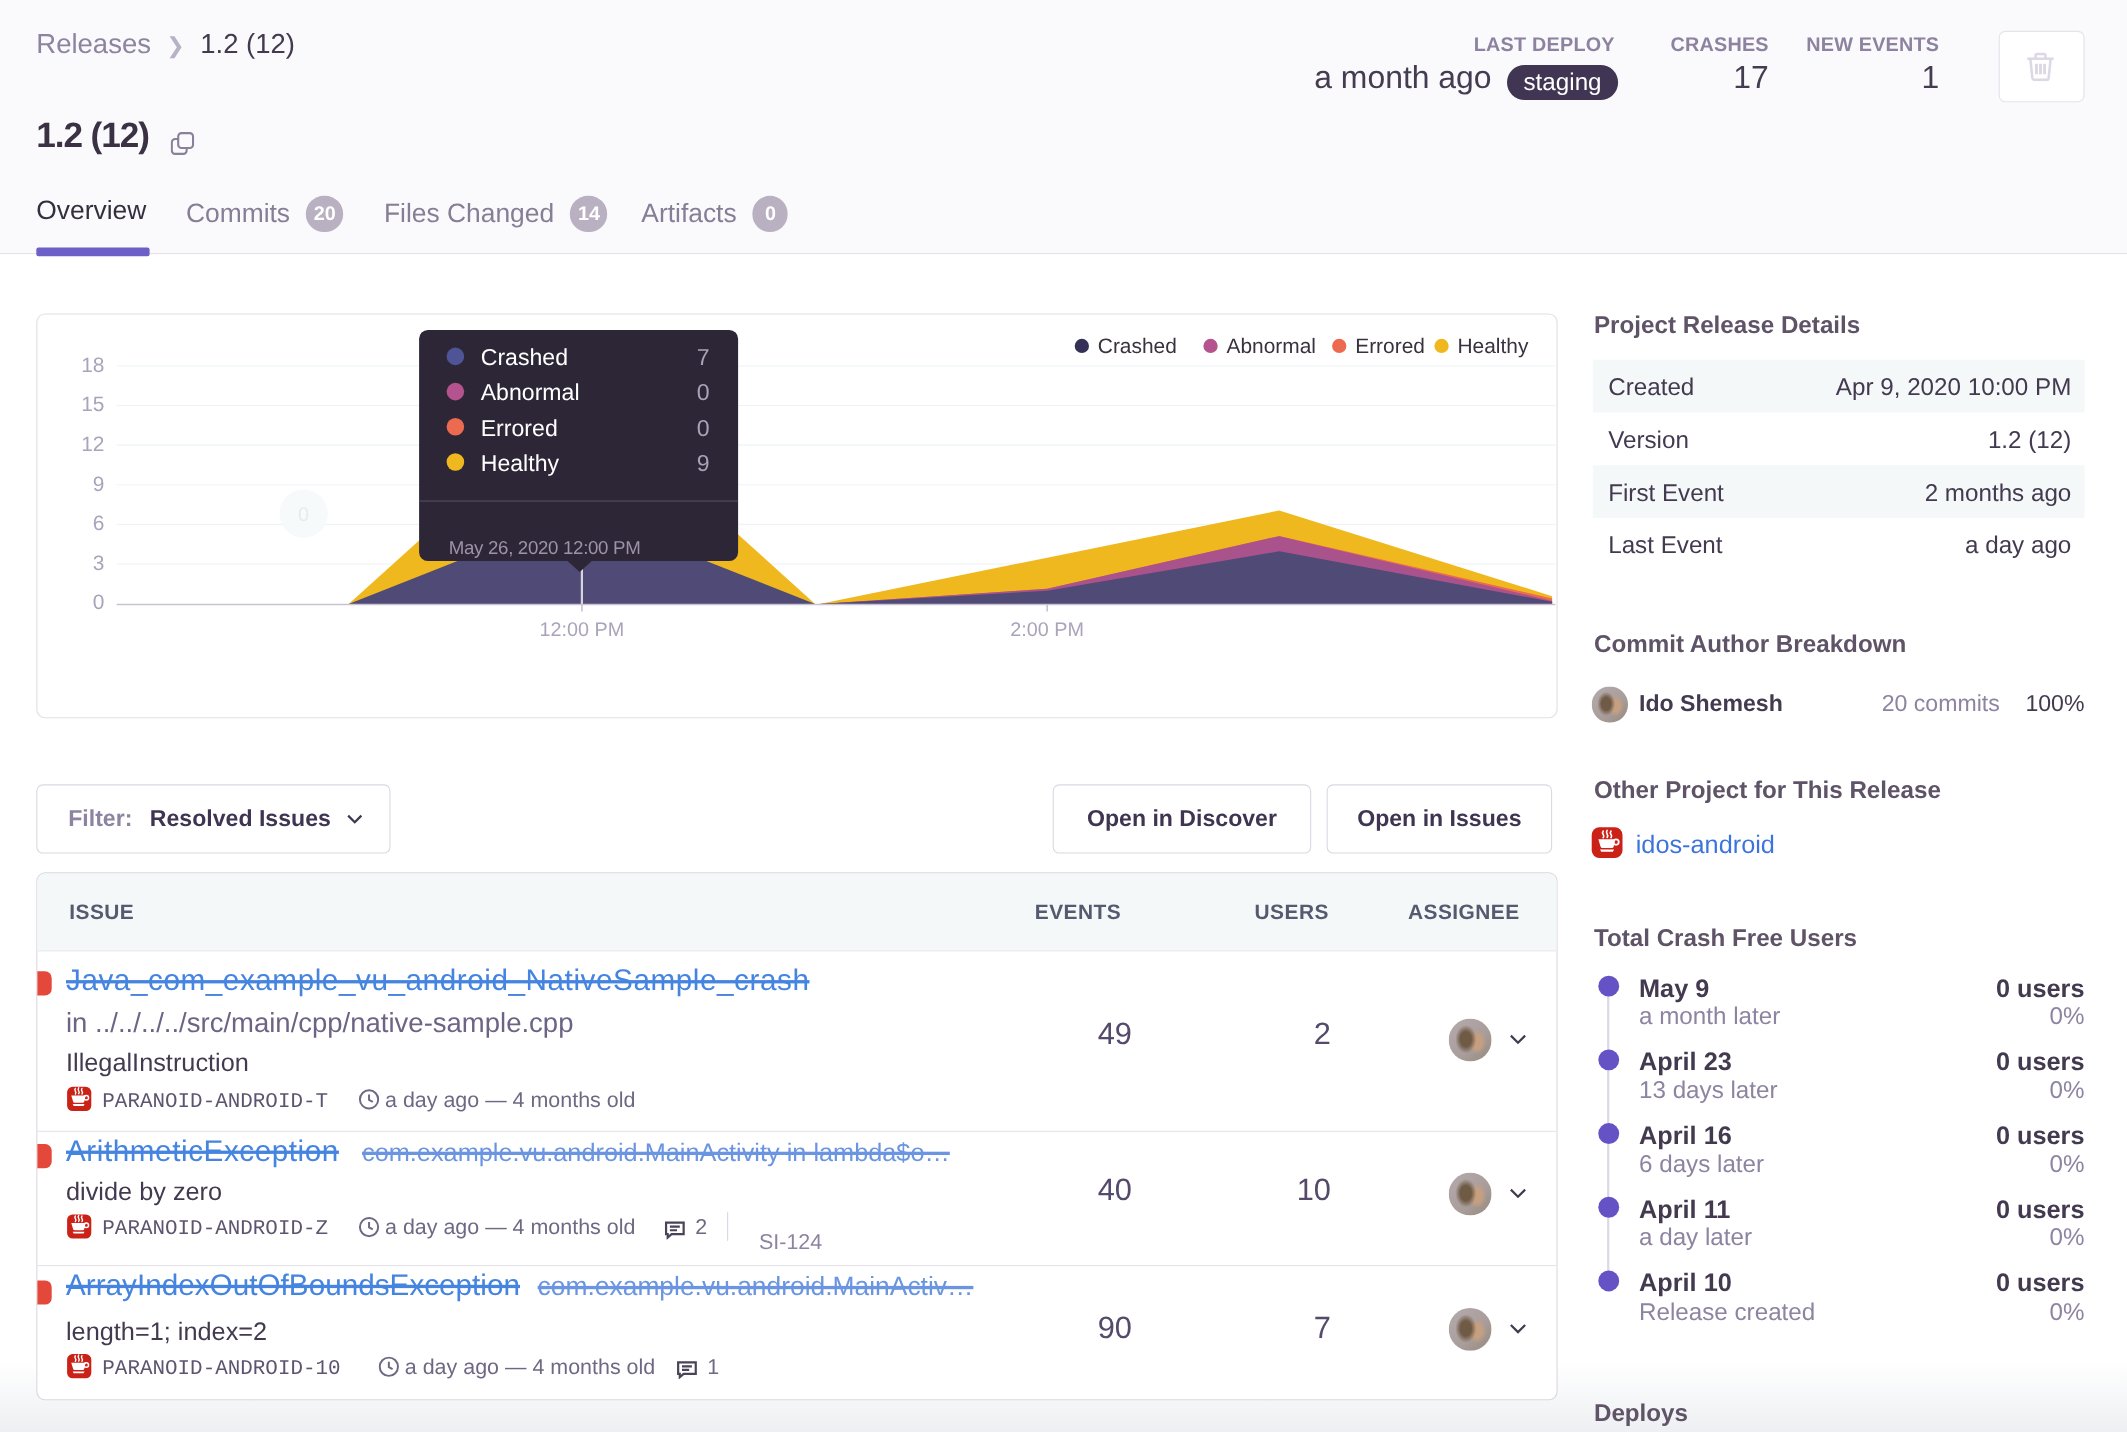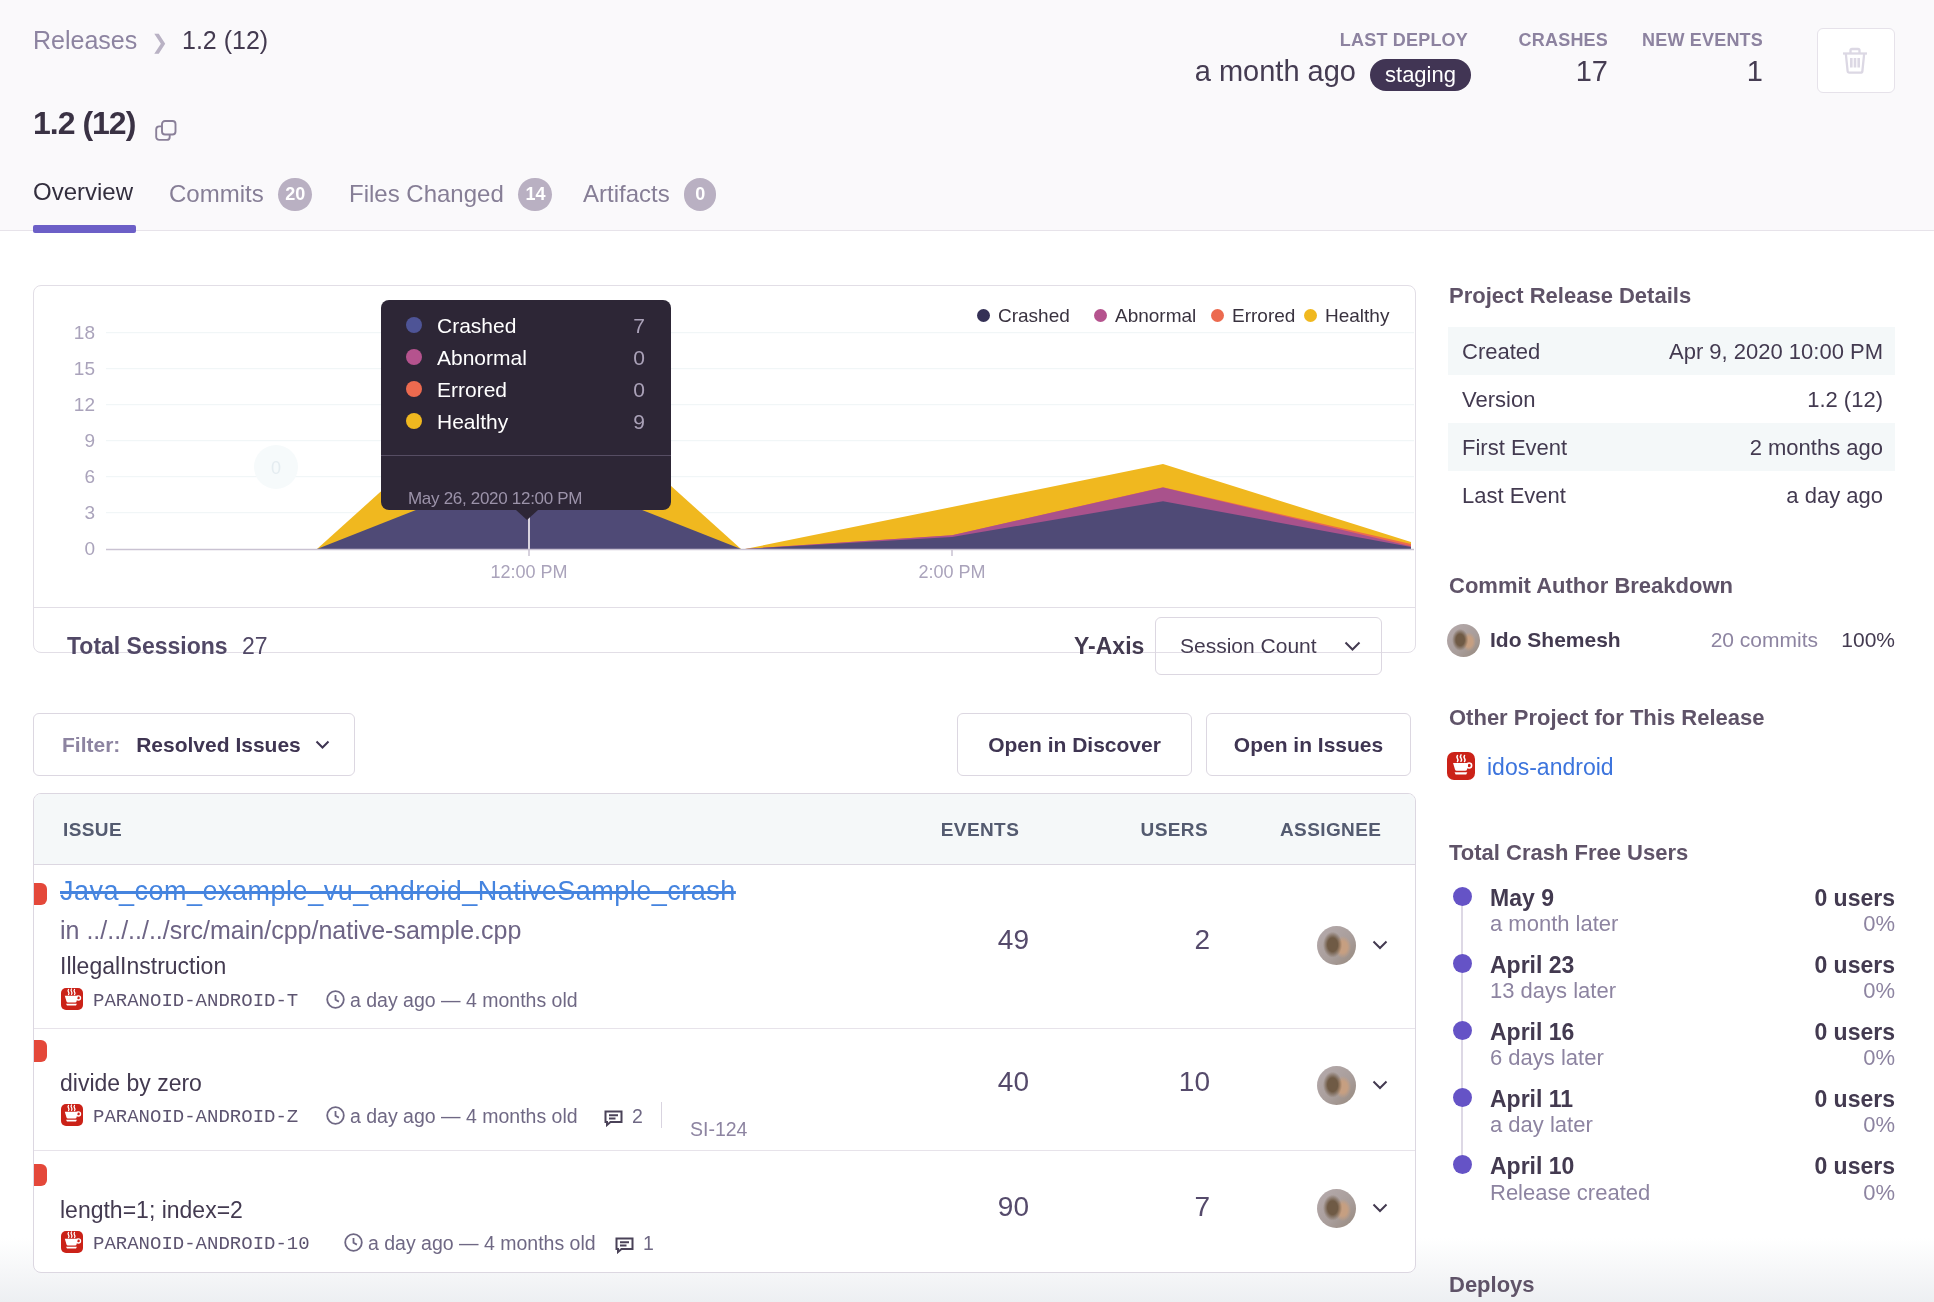--- a/index.html
+++ b/index.html
@@ -175,33 +175,20 @@
   <div id="tooltip" class="abs">
     <div class="row" style="top:14px;"><span class="dot" style="background:#4e5496;"></span>Crashed<span class="val">7</span></div>
     <div class="row" style="top:46px;"><span class="dot" style="background:#b5538e;"></span>Abnormal<span class="val">0</span></div>
     <div class="row" style="top:78px;"><span class="dot" style="background:#ec6a4f;"></span>Errored<span class="val">0</span></div>
     <div class="row" style="top:110px;"><span class="dot" style="background:#f0b81f;"></span>Healthy<span class="val">9</span></div>
     <div id="tipdiv"></div>
     <div class="date">May 26, 2020 12:00 PM</div>
     <div id="tiparrow"></div>
   </div>
 
-  <div id="chartfoot" class="abs">
-    <div class="abs" style="left:33px; top:25px; font-size:23px;">
-      <span class="bold" style="color:#514866;">Total Sessions</span>
-      <span style="color:#514866; margin-left:8px;">27</span>
-    </div>
-    <div class="abs bold" style="left:1040px; top:25px; font-size:23px; color:#433a50;">Y-Axis</div>
-    <div class="abs" style="left:1121px; top:9px; width:227px; height:58px; border:1px solid #dcd7e1;
-      border-radius:6px; font-size:21px; color:#433a50; line-height:56px; padding-left:24px;">Session Count
-      <svg style="position:absolute; right:20px; top:23px;" width="17" height="11" viewBox="0 0 17 11" fill="none" stroke="#433a50" stroke-width="2">
-          <path d="M1.5 1.5 L8.5 8.5 L15.5 1.5"></path>
-        </svg>
-    </div>
-  </div>
 </div>
 
 <div id="filterbtn" class="abs">
   <span style="color:#8d84a1; font-weight:bold;">Filter:</span>
   <span class="bold" style="color:#3f3552; margin-left:10px;">Resolved Issues</span>
   <svg style="position:absolute; right:24px; top:26px;" width="15" height="10" viewBox="0 0 15 10" fill="none" stroke="#3f3552" stroke-width="2">
       <path d="M1.5 1.5 L7.5 7.5 L13.5 1.5"></path>
     </svg>
 </div>
 <div class="btn abs" style="left:957px; top:713px; width:235px; height:63px; line-height:61px;">Open in Discover</div>
@@ -230,20 +217,21 @@
   <div class="itime abs" style="left:316px; top:195px;">a day ago — 4 months old</div>
   <div class="num abs" style="left:895px; top:130px;">49</div>
   <div class="num abs" style="left:1076px; top:130px;">2</div>
   <div class="avatar abs av1" style="left:1283px; top:132px; width:39px; height:39px;"></div>
   <svg class="abs" style="left:1338px; top:146px;" width="16" height="11" viewBox="0 0 16 11" fill="none" stroke="#433a50" stroke-width="2">
       <path d="M1.5 1.5 L8 8 L14.5 1.5"></path>
     </svg>
   <div class="rowline abs" style="top:234px;"></div>
 
   <div class="redtag abs" style="top:246px;"></div>
+  <div class="ititle abs" style="left:26px; top:237px;"><span class="t1">ArithmeticException</span><span class="l2" style="margin-left:21px;">com.example.vu.android.MainActivity in lambda$o…</span></div>
   <div class="imsg abs" style="left:26px; top:276px;">divide by zero</div>
   <div class="appicon abs" style="left:27px; top:310px;"><svg width="22" height="22" viewBox="0 0 20 23">
         <use href="#cup" transform="scale(0.95)"></use>
       </svg></div>
   <div class="mono abs" style="left:59px; top:312px;">PARANOID-ANDROID-Z</div>
   <svg class="abs clock" style="left:292px; top:312px;" width="19" height="19" viewBox="0 0 19 19" fill="none" stroke="#6f6884" stroke-width="1.8">
     <circle cx="9.5" cy="9.5" r="8.3"></circle>
       <path d="M9.5 5 v4.8 l3.4 1.8"></path>
     </svg>
   <div class="itime abs" style="left:316px; top:311px;">a day ago — 4 months old</div>
@@ -256,20 +244,21 @@
   <div class="itime abs" style="left:656px; top:324px; color:#8d84a1;">SI-124</div>
   <div class="num abs" style="left:895px; top:272px;">40</div>
   <div class="num abs" style="left:1076px; top:272px;">10</div>
   <div class="avatar abs av1" style="left:1283px; top:272px; width:39px; height:39px;"></div>
   <svg class="abs" style="left:1338px; top:286px;" width="16" height="11" viewBox="0 0 16 11" fill="none" stroke="#433a50" stroke-width="2">
       <path d="M1.5 1.5 L8 8 L14.5 1.5"></path>
     </svg>
   <div class="rowline abs" style="top:356px;"></div>
 
   <div class="redtag abs" style="top:370px;"></div>
+  <div class="ititle abs" style="left:26px; top:359px;"><span class="t1" style="letter-spacing:0;">ArrayIndexOutOfBoundsException</span><span class="l2" style="margin-left:16px; font-size:24px;">com.example.vu.android.MainActiv…</span></div>
   <div class="imsg abs" style="left:26px; top:403px;">length=1; index=2</div>
   <div class="appicon abs" style="left:27px; top:437px;"><svg width="22" height="22" viewBox="0 0 20 23">
         <use href="#cup" transform="scale(0.95)"></use>
       </svg></div>
   <div class="mono abs" style="left:59px; top:439px;">PARANOID-ANDROID-10</div>
   <svg class="abs clock" style="left:310px; top:439px;" width="19" height="19" viewBox="0 0 19 19" fill="none" stroke="#6f6884" stroke-width="1.8">
     <circle cx="9.5" cy="9.5" r="8.3"></circle>
       <path d="M9.5 5 v4.8 l3.4 1.8"></path>
     </svg>
   <div class="itime abs" style="left:334px; top:438px;">a day ago — 4 months old</div>

